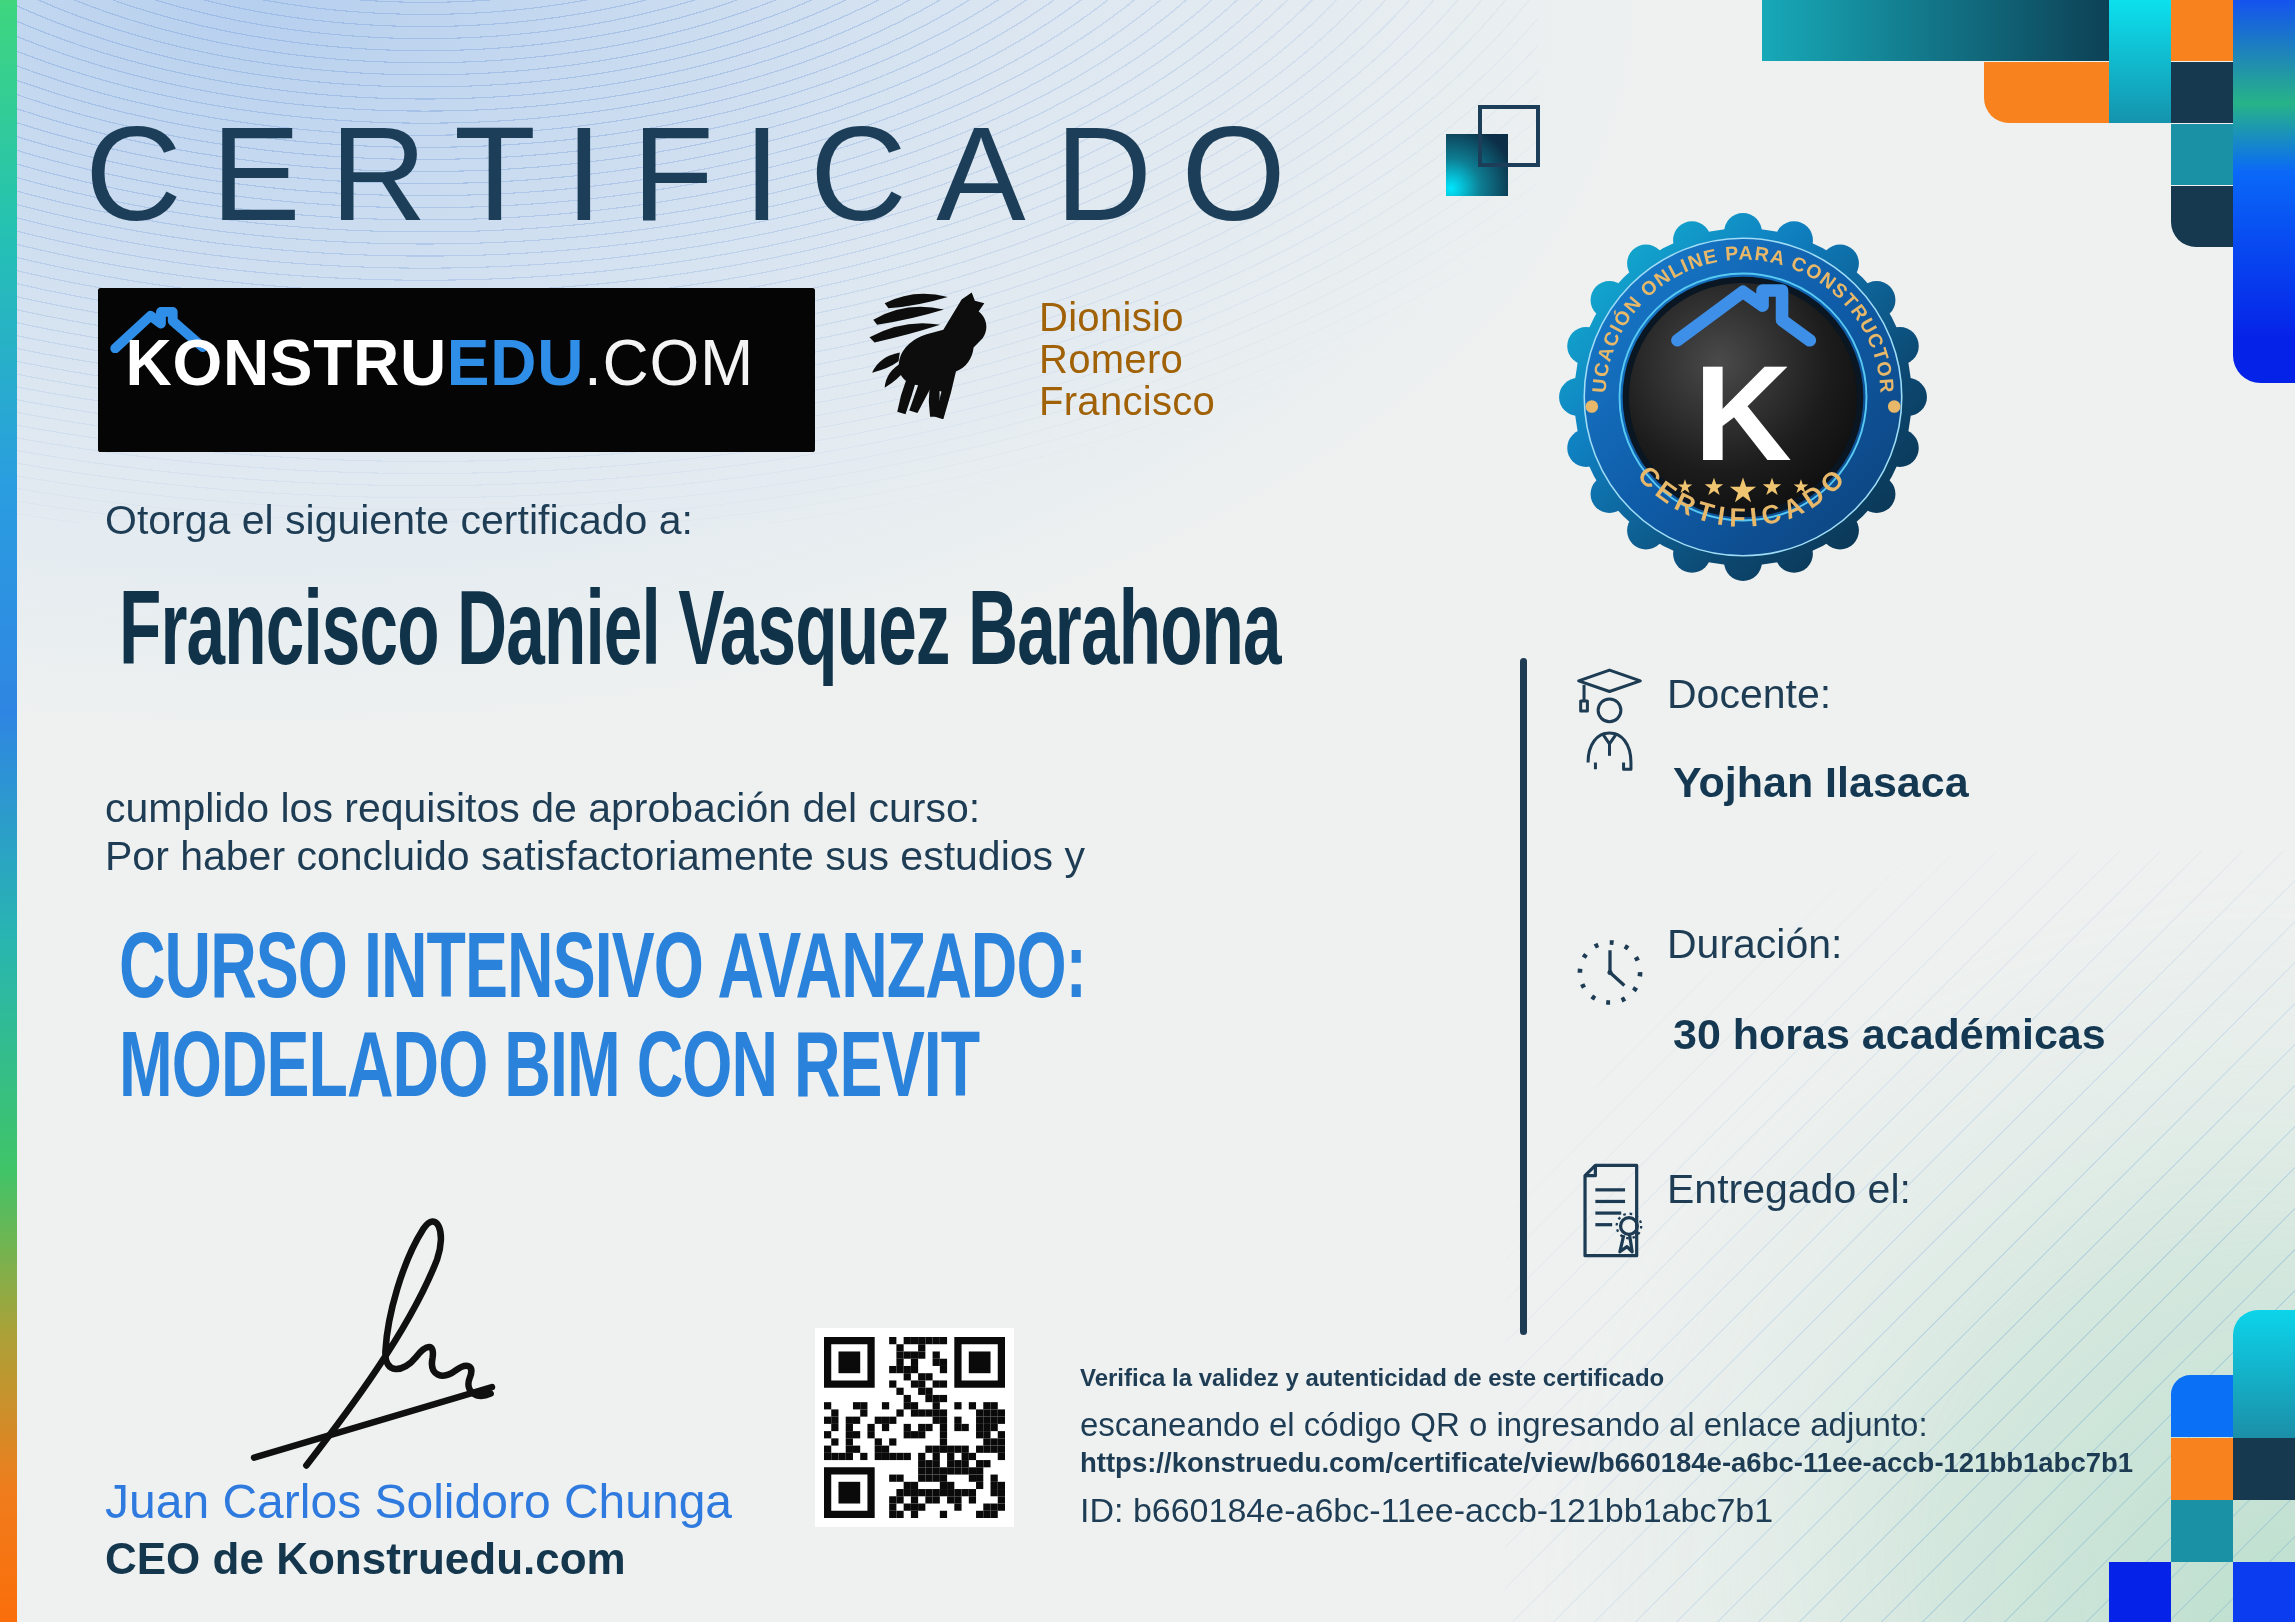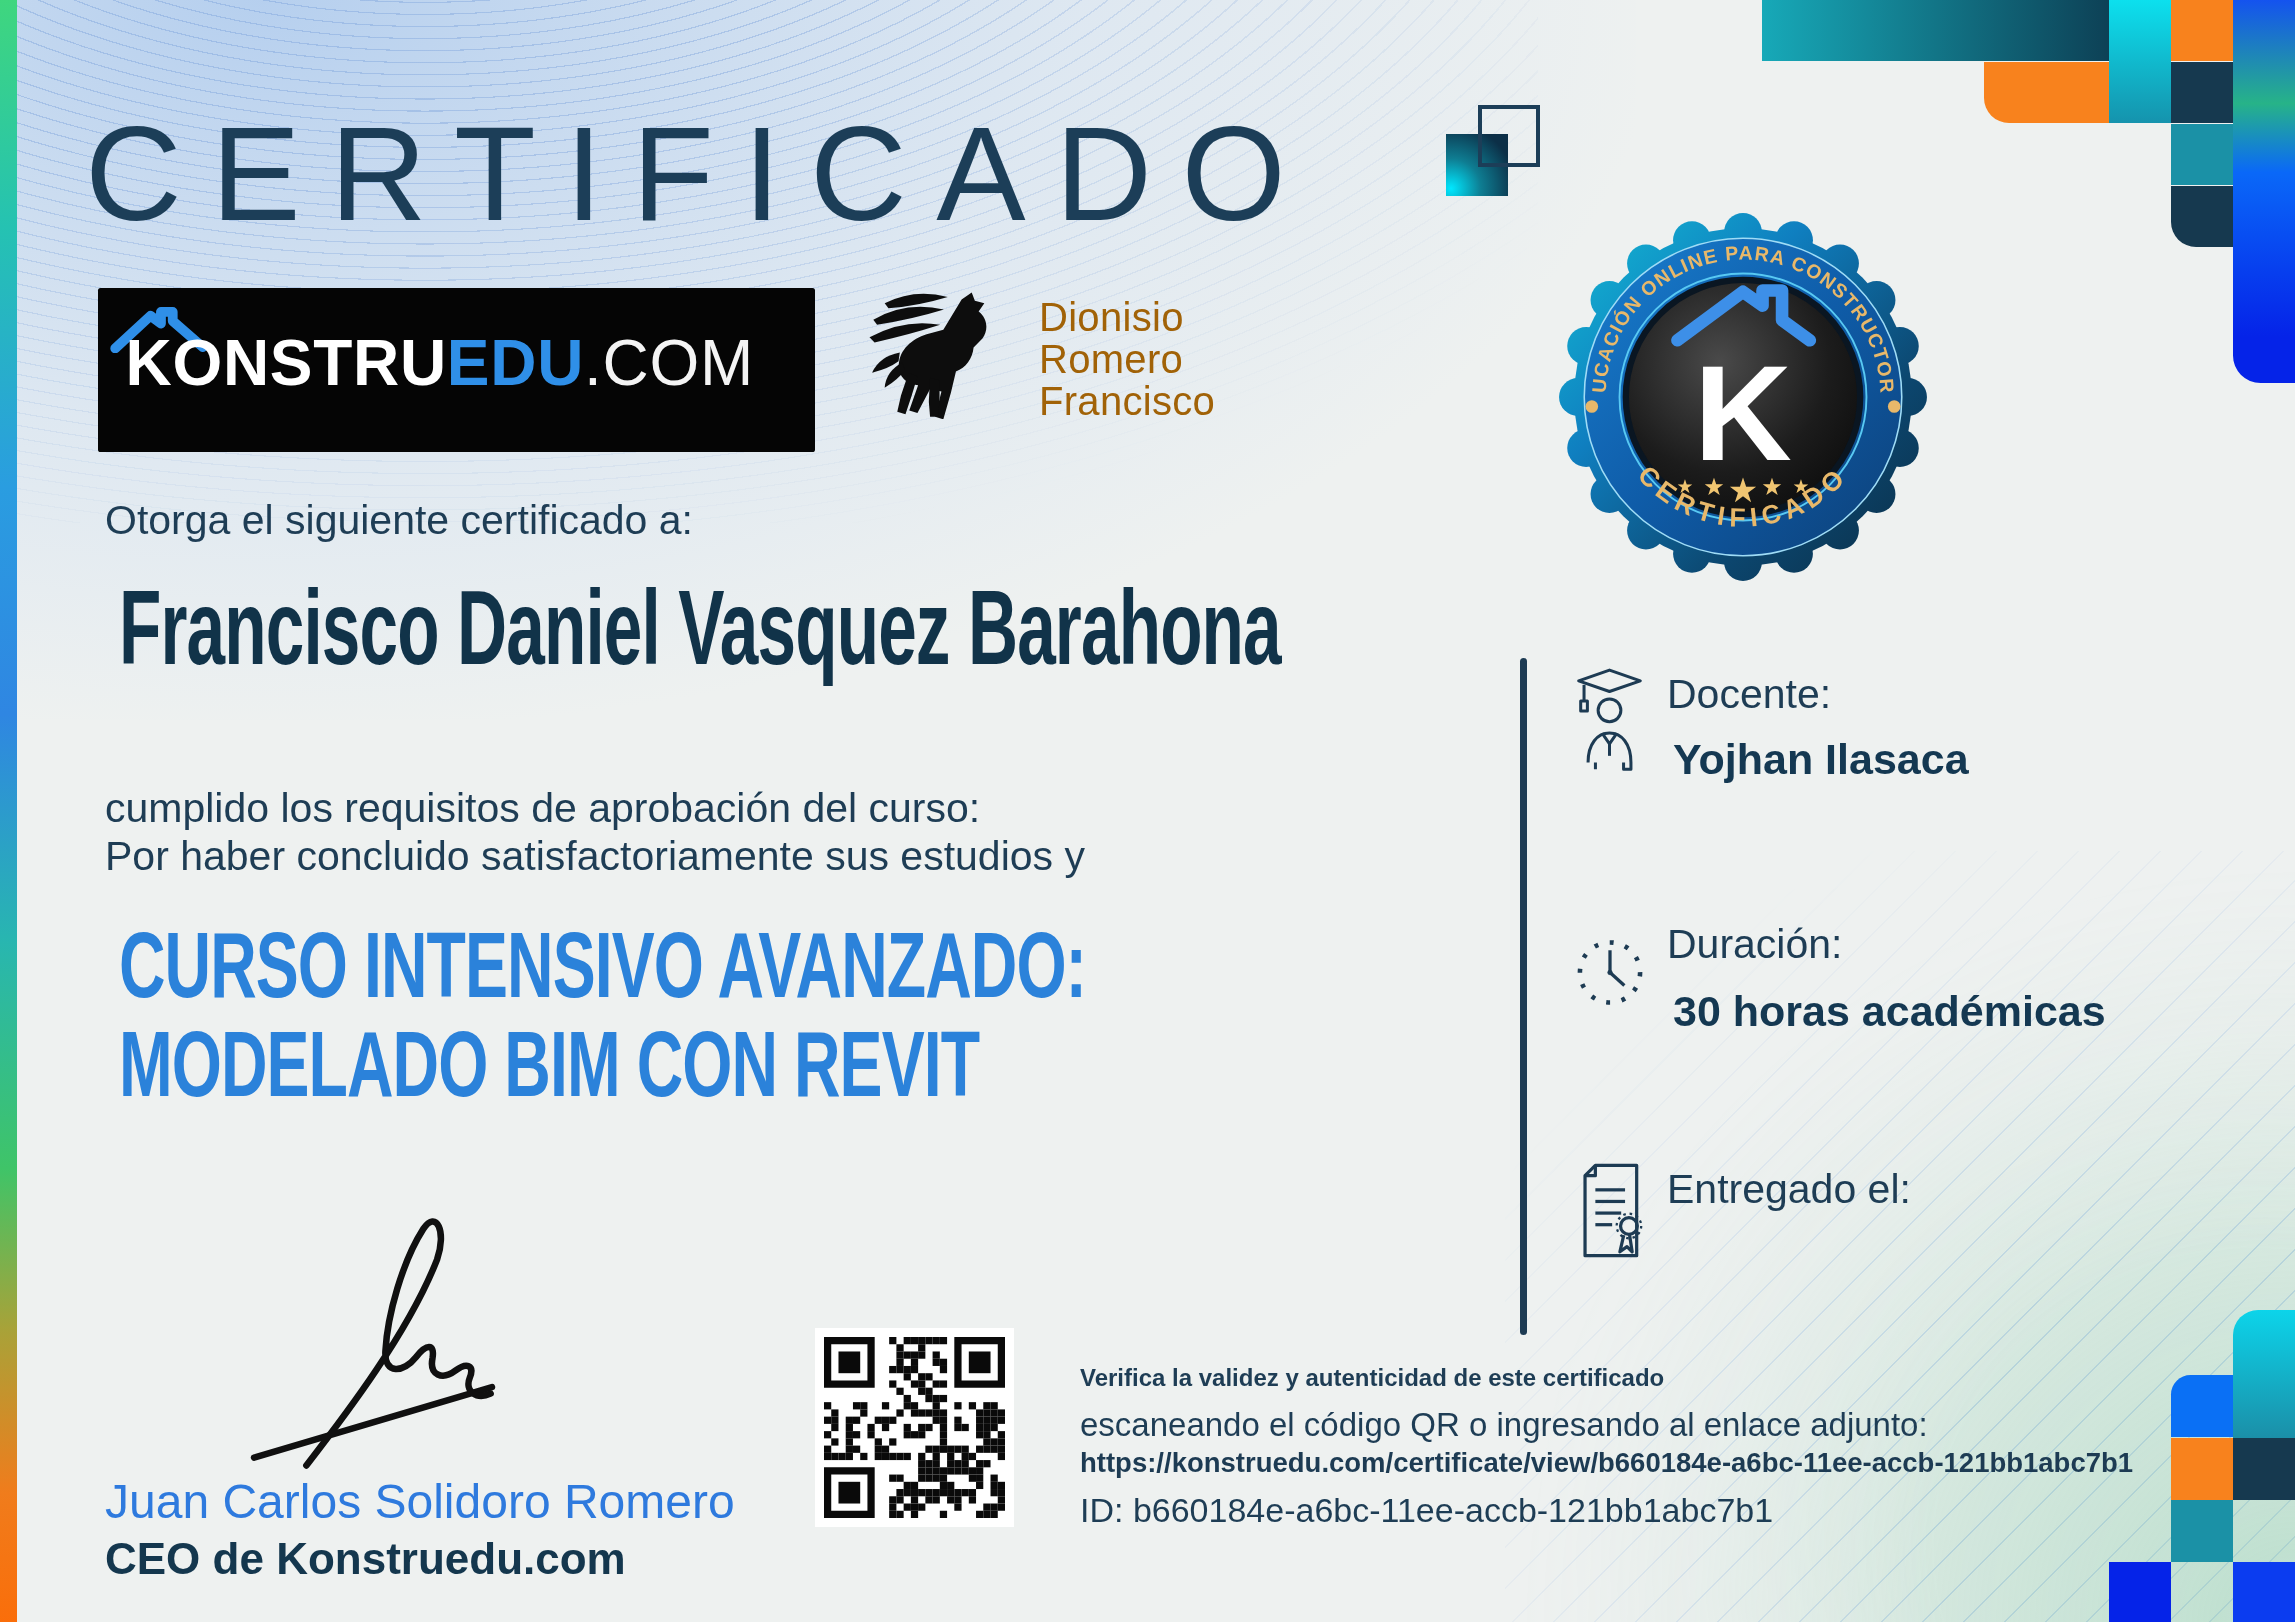--- a/index.html
+++ b/index.html
@@ -59,21 +59,21 @@
   .intro{position:absolute;left:105px;top:497px;font-size:41px;font-weight:500;color:#1e3d55;}
   .recipient{position:absolute;left:119px;top:568px;font-size:105px;font-weight:bold;color:#113349;
     transform:scaleX(.66);transform-origin:left top;white-space:nowrap;letter-spacing:-1.3px;}
   .bodytext{position:absolute;left:105px;top:784px;font-size:41px;font-weight:500;color:#1e3d55;line-height:48px;}
   .course{position:absolute;left:119px;top:916px;font-size:92px;font-weight:bold;color:#2b82da;
     line-height:99px;transform:scaleX(.70);transform-origin:left top;white-space:nowrap;letter-spacing:-1.3px;}
   
   .vbar{position:absolute;left:1520px;top:658px;width:7.2px;height:677px;background:#1d3b53;border-radius:3.9px;}
   .detail-icon{position:absolute;}
   .detail-label{position:absolute;left:1667px;font-size:41px;font-weight:500;color:#1e3d55;}
-  .detail-value{position:absolute;left:1673px;font-size:43px;font-weight:bold;color:#143852;line-height:62px;}
+  .detail-value{position:absolute;left:1673px;font-size:43px;font-weight:bold;color:#143852;line-height:62px;margin-top:23px;}
   .dv-wrap{width:452px;}
   
   .sig{position:absolute;left:242px;top:1191px;}
   .sig-name{position:absolute;left:105px;top:1474px;font-size:48px;color:#2e7ade;}
   .sig-role{position:absolute;left:105px;top:1534px;font-size:44px;font-weight:bold;color:#14374e;}
   .qr{position:absolute;left:815px;top:1328px;width:181px;height:181px;background:#fff;padding:9.2px;}
   .ver1{position:absolute;left:1080px;top:1364px;font-size:24px;font-weight:700;color:#1e3d55;}
   .ver2{position:absolute;left:1080px;top:1406px;font-size:33px;font-weight:500;color:#1e3d55;}
   .verurl{position:absolute;left:1080px;top:1447px;font-size:27.5px;font-weight:bold;color:#1d3b53;text-decoration:none;}
   .verid{position:absolute;left:1080px;top:1491px;font-size:34px;font-weight:500;color:#1e3d55;}
@@ -253,21 +253,21 @@
     <path d="M74,114 l-6,26 11,-8 8,8 -4,-26"></path>
   </svg>
   <div class="detail-label" style="top:1166px;">Entregado el:</div>
 
   <svg class="sig" width="262" height="281" viewBox="0 0 400 430">
     <g fill="none" stroke="#101010" stroke-width="10" stroke-linecap="round">
       <path d="M18,408 L382,300"></path>
       <path d="M98,420 C160,340 255,215 298,105 C313,62 297,28 277,58 C245,108 222,190 219,245 C217,282 247,278 266,254 C281,235 295,232 291,256 C286,282 306,290 326,275 C343,262 356,266 348,286 C340,306 358,320 380,310"></path>
     </g>
   </svg>
-  <div class="sig-name">Juan Carlos Solidoro Romero</div>
+  <div class="sig-name">Juan Carlos Solidoro Chunga</div>
   <div class="sig-role">CEO de Konstruedu.com</div>
 
   <div class="qr"><svg width="100%" height="100%" viewBox="0 0 275 275" fill="#0a0a0a">
         <rect x="99" y="0" width="11" height="11"></rect>
         <rect x="121" y="0" width="11" height="11"></rect>
         <rect x="132" y="0" width="11" height="11"></rect>
         <rect x="143" y="0" width="11" height="11"></rect>
         <rect x="154" y="0" width="11" height="11"></rect>
         <rect x="165" y="0" width="11" height="11"></rect>
         <rect x="176" y="0" width="11" height="11"></rect>

